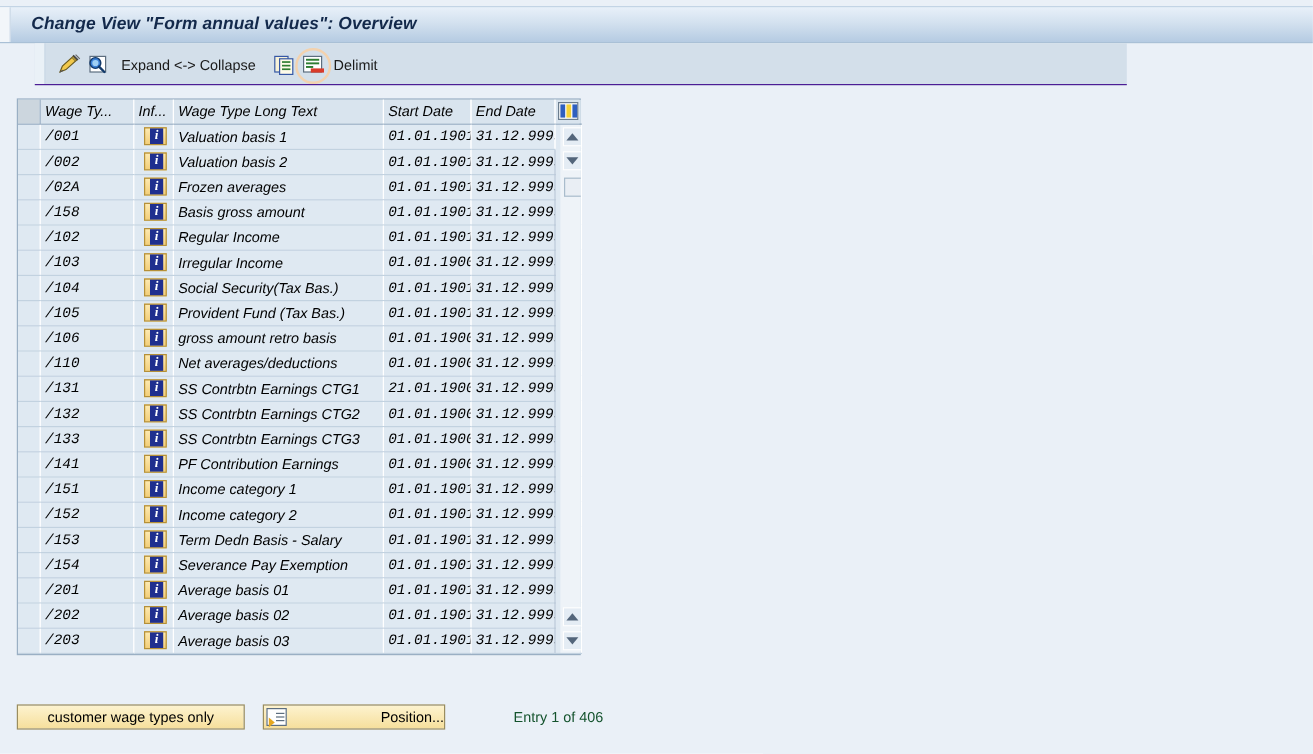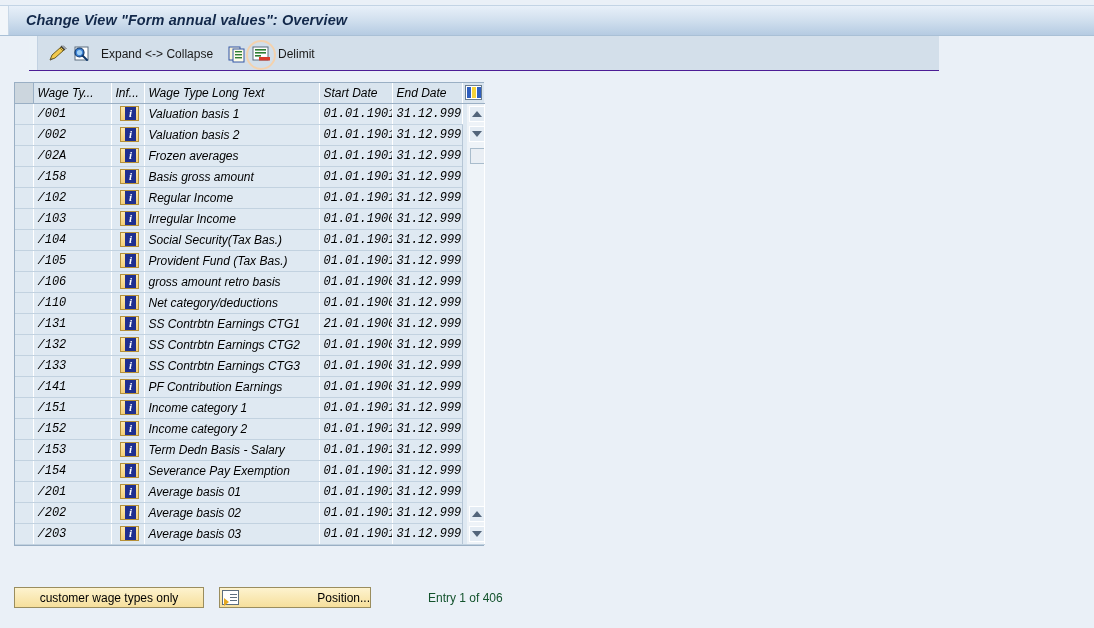--- a/index.html
+++ b/index.html
@@ -560,21 +560,21 @@
             <td class="wt">/106</td>
             <td class="info"><span class="info-btn"></span></td>
             <td class="longtext">gross amount retro basis</td>
             <td class="startdate">01.01.1900</td>
             <td class="enddate">31.12.9999</td>
           </tr>
           <tr>
             <td class="sel"></td>
             <td class="wt">/110</td>
             <td class="info"><span class="info-btn"></span></td>
-            <td class="longtext">Net category/deductions</td>
+            <td class="longtext">Net averages/deductions</td>
             <td class="startdate">01.01.1900</td>
             <td class="enddate">31.12.9999</td>
           </tr>
           <tr>
             <td class="sel"></td>
             <td class="wt">/131</td>
             <td class="info"><span class="info-btn"></span></td>
             <td class="longtext">SS Contrbtn Earnings CTG1</td>
             <td class="startdate">21.01.1900</td>
             <td class="enddate">31.12.9999</td>

